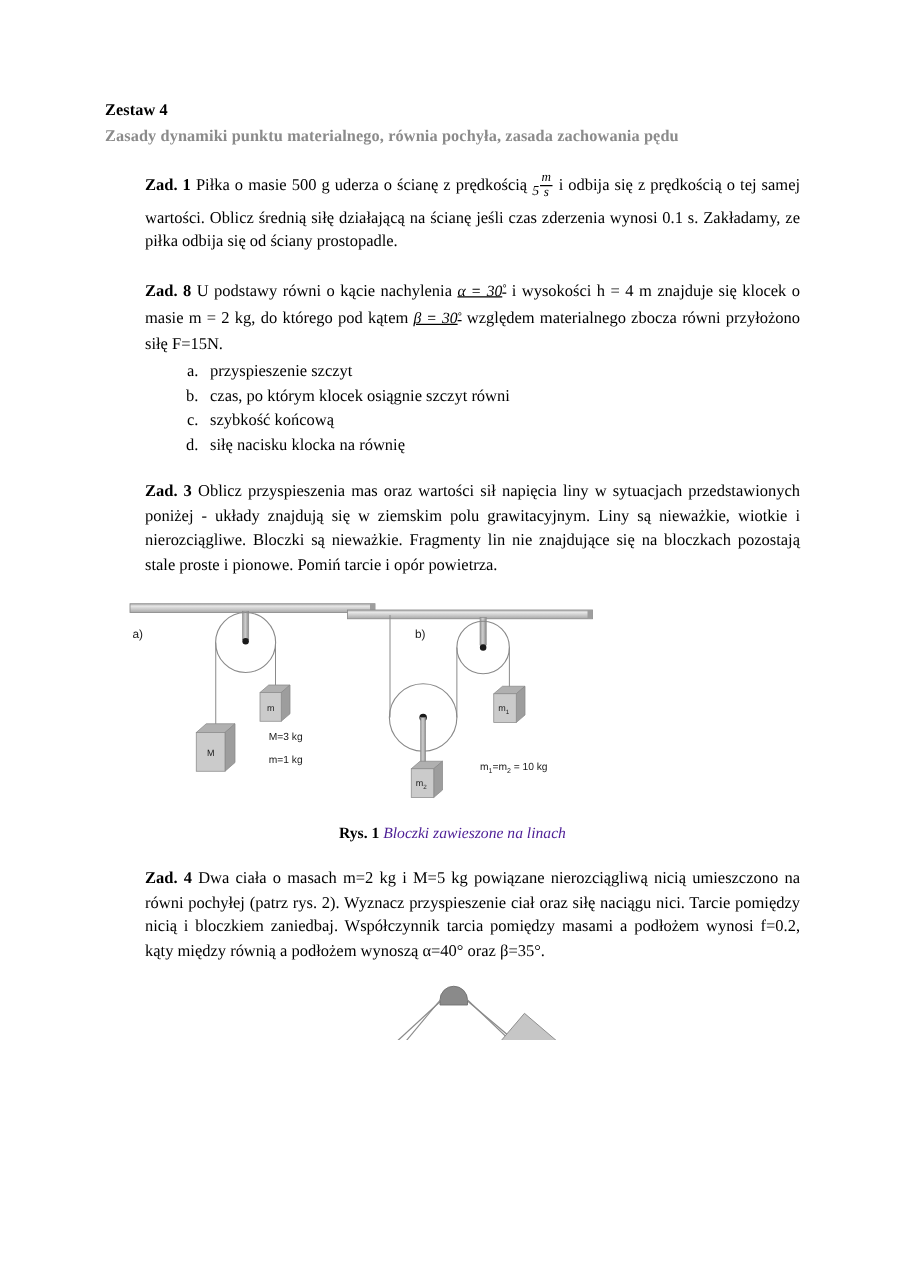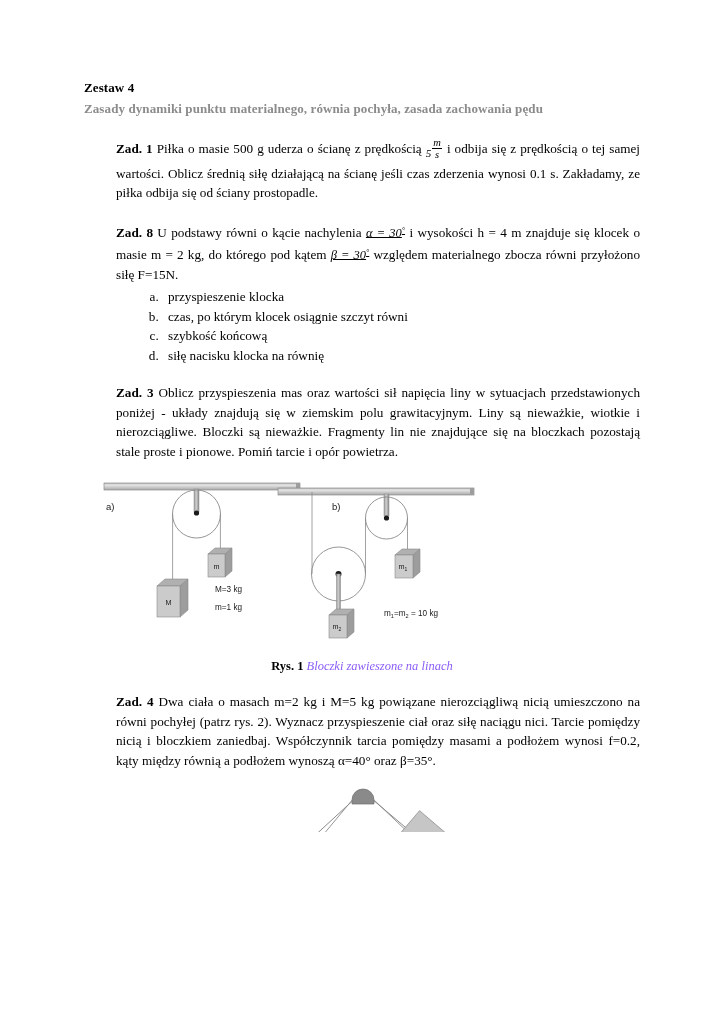--- a/index.html
+++ b/index.html
@@ -74,21 +74,21 @@
     font-size: 13.2px;
     line-height: 19.5px;
   }
   ol.abcd li { padding-left: 6px; margin: 0; }
   .figcap {
     text-align: center;
     font-size: 12.5px;
     margin-top: 6px;
   }
   .figcap .capnum { font-weight: bold; margin-top: 22px; }
-  .figcap .captxt { font-style: italic; color: #8b5cf6; }
+  .figcap .captxt { font-style: italic; color: #4c1d95; }
 
   .fig1wrap { margin-top: 16px; }
   .fig2wrap { margin-top: 12px; }
   svg { display: block; }
   .lbl {
     font-family: "Liberation Sans", sans-serif;
     font-size: 8.2px;
     fill: #1a1a1a;
   }
   .lbl-sub { font-size: 5.6px; }
@@ -127,21 +127,21 @@
     </div>
 
     <div class="para">
       <span class="b">Zad. 8</span>
       <span>U podstawy równi o kącie nachylenia</span>
       <span class="mathi">α = 30</span><span class="mathi deg">°</span>
       <span>i wysokości h = 4 m znajduje się klocek o masie m = 2 kg, do którego pod kątem</span>
       <span class="mathi">β = 30</span><span class="mathi deg">°</span>
       <span>względem materialnego zbocza równi przyłożono siłę F=15N.</span>
       <ol class="abcd" type="a">
-        <li>przyspieszenie klocka</li>
+        <li>przyspieszenie szczyt</li>
         <li>czas, po którym klocek osiągnie szczyt równi</li>
         <li>szybkość końcową</li>
         <li>siłę nacisku klocka na równię</li>
       </ol>
     </div>
 
     <div class="para jfull">
       <span class="b">Zad. 3</span>
       <span>Oblicz przyspieszenia mas oraz wartości sił  napięcia liny w sytuacjach  przedstawionych poniżej - układy znajdują się w ziemskim polu grawitacyjnym. Liny są nieważkie, wiotkie i nierozciągliwe. Bloczki są nieważkie. Fragmenty lin nie znajdujące się na bloczkach pozostają stale proste i pionowe. Pomiń tarcie i opór powietrza.</span>
     </div>

